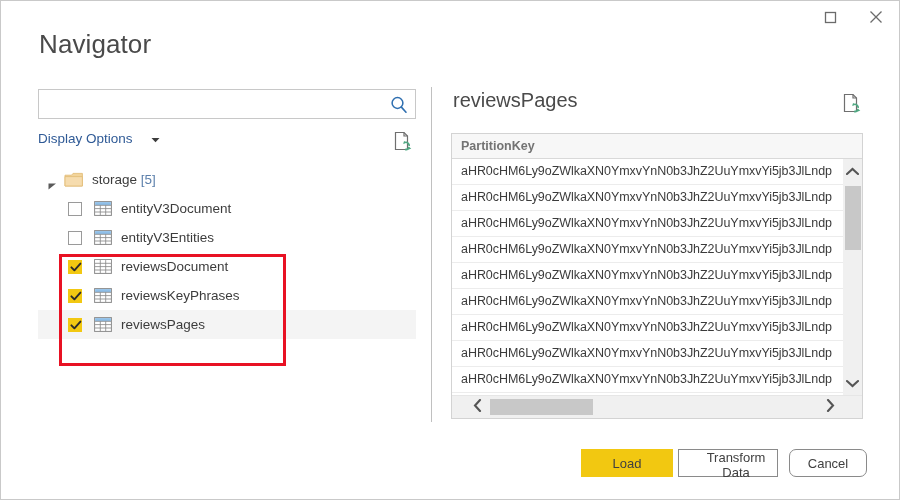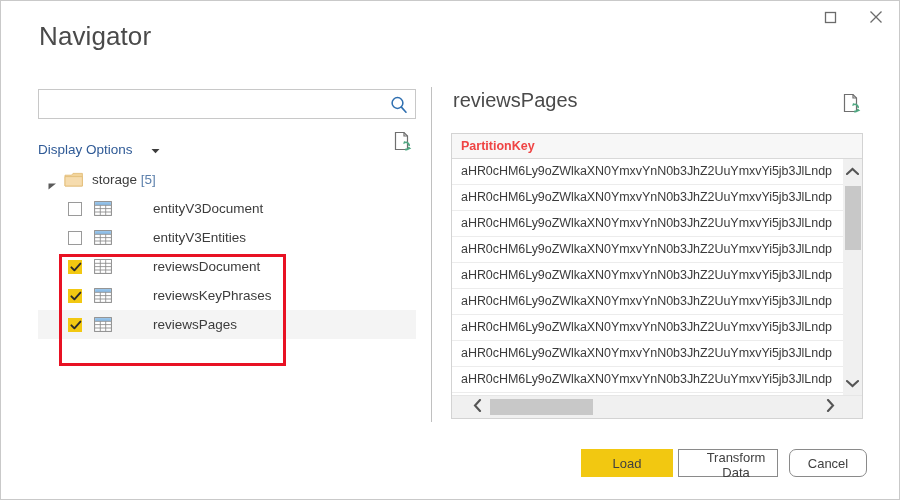--- a/index.html
+++ b/index.html
@@ -37,21 +37,21 @@
     display: flex;
     align-items: center;
     justify-content: center;
   }
   #maximize-button { right: 46px; }
   #close-button    { right: 1px; }
   .win-btn svg { display: block; }
 
   #dialog-title {
     position: absolute;
-    left: 38px; top: 20px;
+    left: 38px; top: 28px;
     font-size: 26px;
     font-weight: 400;
     color: #4a4a4a;
     letter-spacing: 0.1px;
     white-space: nowrap;
   }
 
   
   #left-pane {
     position: absolute;
@@ -83,21 +83,21 @@
   }
 
   #display-options-row {
     position: absolute;
     left: 0; top: 42px;
     height: 22px;
     width: 378px;
   }
   #display-options-button {
     position: absolute;
-    left: 0; top: 11px;
+    left: 0; top: 0;
     display: flex;
     align-items: flex-end;
     gap: 18px;
     background: transparent;
     border: 0;
     cursor: default;
     padding: 0;
   }
   #display-options-label {
     font-size: 13.5px;
@@ -163,21 +163,20 @@
   .table-icon {
     position: absolute;
     left: 56px; top: 7px;
     width: 18px; height: 15px;
   }
   .tree-label {
     position: absolute;
     left: 83px;
     font-size: 13.5px;
     color: #3c3c3c;
-    margin-left: 32px;
   }
 
   
   #annotation-box {
     position: absolute;
     left: 58px; top: 253px;
     width: 227px; height: 112px;
     border: 3px solid #e81123;
     pointer-events: none;
   }
@@ -226,21 +225,21 @@
     left: 0; top: 0;
     width: 410px; height: 25px;
     background: #f7f7f7;
     border-bottom: 1px solid #d9d9d9;
   }
   #grid-header-cell {
     position: absolute;
     left: 9px; top: 5px;
     font-size: 12.5px;
     font-weight: bold;
-    color: #ef4444;
+    color: #737373;
   }
 
   #grid-body {
     position: absolute;
     left: 0; top: 25px;
     width: 410px; height: 236px;
     overflow: hidden;
   }
   .grid-row {
     position: relative;

